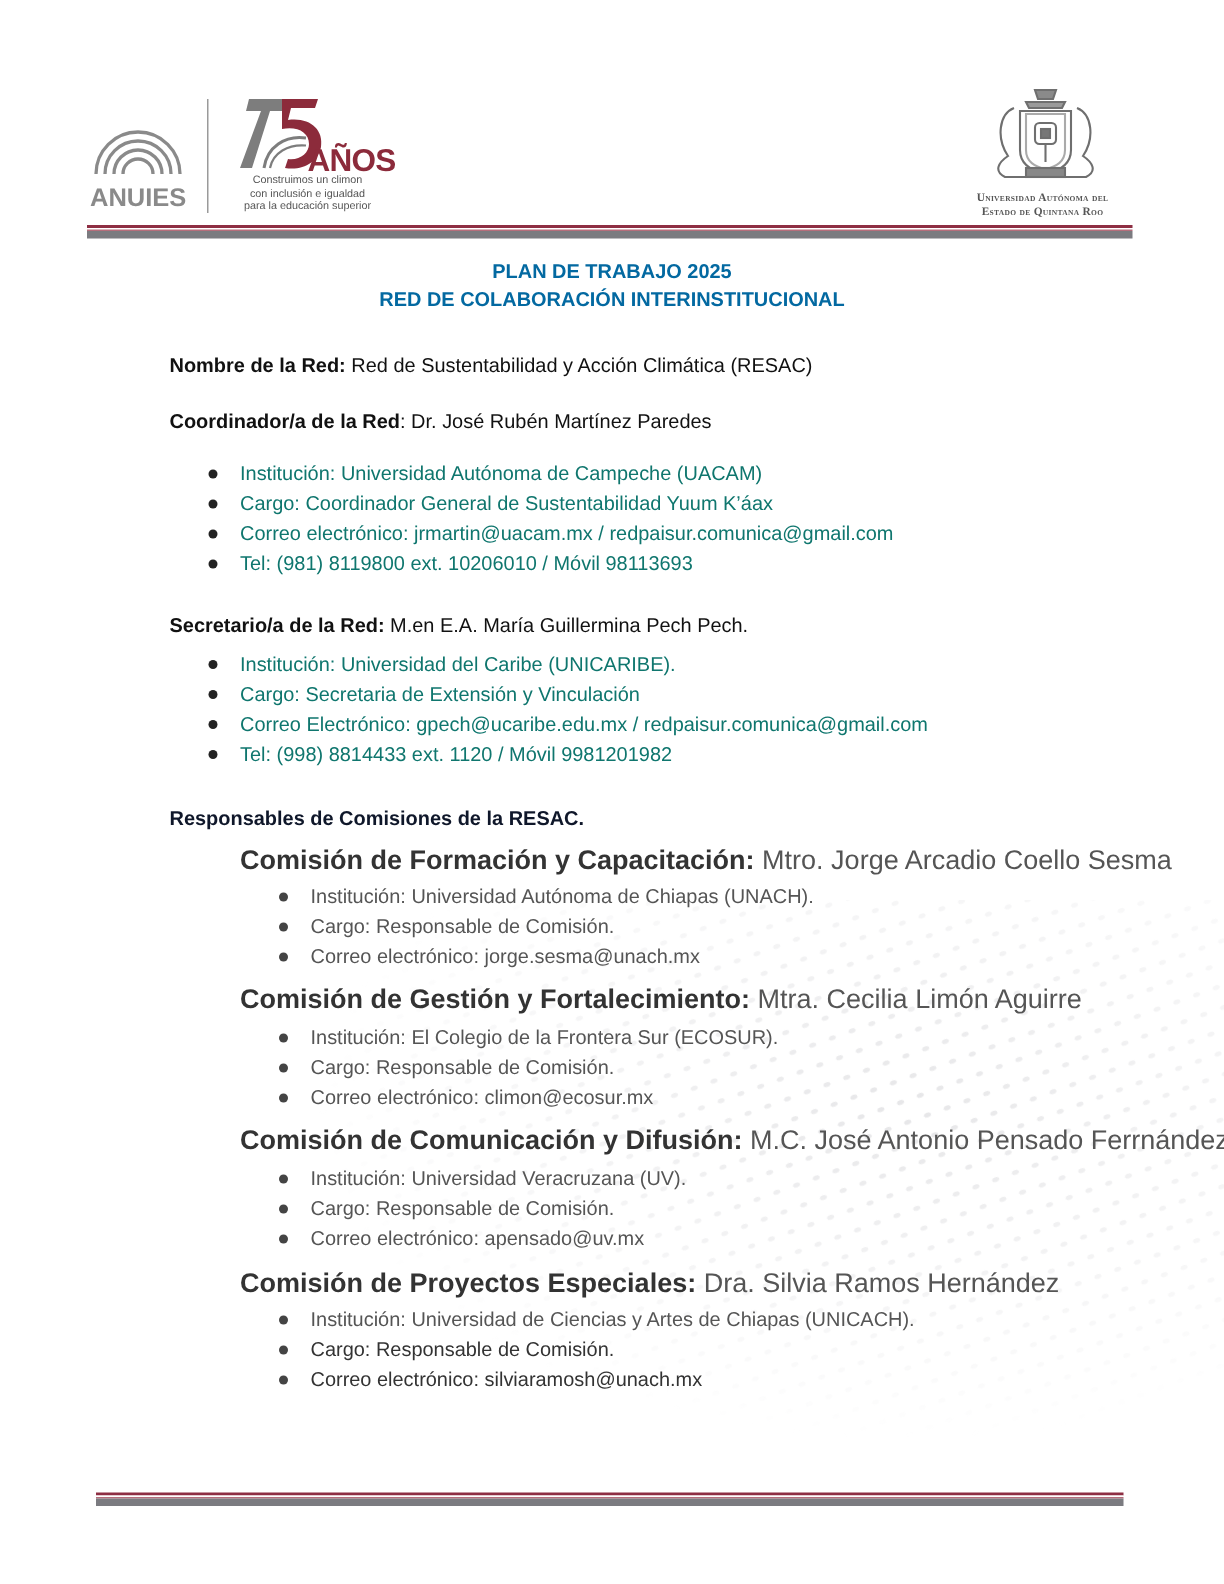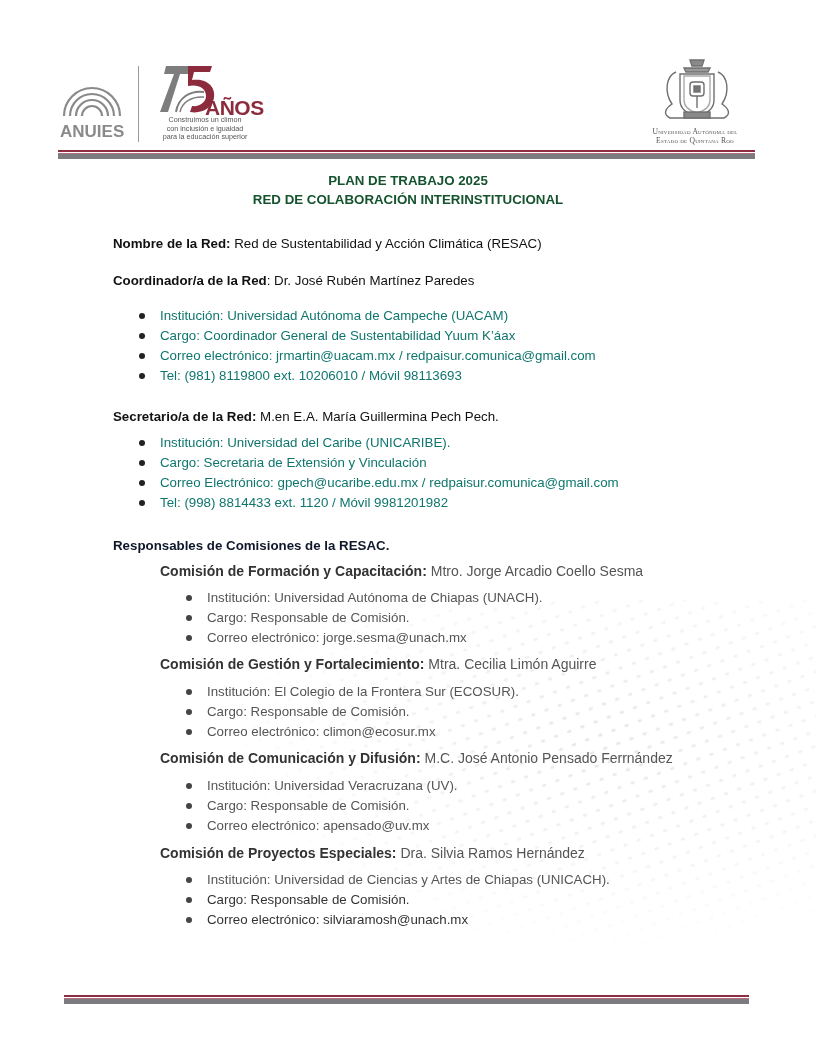--- a/index.html
+++ b/index.html
@@ -14,49 +14,49 @@
     .vdivider { position: absolute; left: 138px; top: 66px; width: 1px; height: 76px; background: #9a9a9a; }
     .anios { position: absolute; left: 160px; top: 62px; width: 100px; height: 58px; }
     .anios-word { position: absolute; left: 205px; top: 96px; font-size: 21px; font-weight: bold; color: #8c2b3b;
                   letter-spacing: -0.5px; font-family: "Liberation Sans Narrow", "Liberation Sans", sans-serif; }
     .tagline { position: absolute; left: 150px; top: 116px; width: 110px; text-align: center;
                font-size: 7.2px; line-height: 8.6px; color: #555; }
 
     .uqroo-crest { position: absolute; left: 654px; top: 56px; width: 86px; height: 68px; }
     .uqroo-name { position: absolute; left: 634px; top: 127px; width: 122px; text-align: center;
                   font-family: "Liberation Serif", serif; font-size: 7.6px; line-height: 9px; color: #555;
-                  font-variant: small-caps; letter-spacing: 0.2px; }
+                  font-variant: small-caps; letter-spacing: 0.2px; font-weight: bold; }
 
     .rule { position: absolute; left: 58px; width: 697px; }
     .rule .r1 { height: 2px; background: #8e2e43; }
     .rule .r2 { height: 1px; background: #ffffff; }
     .rule .r3 { height: 1px; background: #b56d7b; }
     .rule .r4 { height: 5px; background: #7b7b80; }
     .rule-top { top: 150px; }
     .rule-bottom { top: 995px; left: 64px; width: 685px; }
 
     
     .dots { position: absolute; left: 100px; top: 600px; width: 720px; height: 400px; pointer-events: none; }
 
     
     .content { position: absolute; left: 0; top: 0; width: 816px; }
-    .title { position: absolute; left: 0; width: 816px; text-align: center; font-weight: bold; font-size: 13.3px; color: #14532d; }
+    .title { position: absolute; left: 0; width: 816px; text-align: center; font-weight: bold; font-size: 13.3px; color: #0369a1; }
     .t1 { top: 173px; }
     .t2 { top: 192px; }
 
     .field { position: absolute; left: 113px; font-size: 13.3px; color: #111; white-space: nowrap; }
     .field b { font-weight: bold; }
 
     ul.bul { position: absolute; margin: 0; padding: 0; list-style: none; font-size: 13.3px; color: #0f766e; }
     ul.bul li { position: relative; height: 20px; line-height: 20px; padding-left: 25px; white-space: nowrap; }
     ul.bul li::before { content: ""; position: absolute; left: 4px; top: 7px; width: 6px; height: 6px;
                         border-radius: 50%; background: #222; }
 
     .section-head { position: absolute; left: 113px; top: 538px; font-size: 13.3px; color: #0f172a; font-weight: bold; }
-    .com-head { position: absolute; left: 160px; font-size: 14px; color: #333; white-space: nowrap; }
+    .com-head { position: absolute; left: 160px; font-size: 18px; color: #333; white-space: nowrap; }
     .com-head b { font-weight: bold; }
     .com-head span.val { color: #555; }
 
     ul.bul.light { color: #555; }
     ul.bul.light li::before { background: #444; }
   </style>
 </head>
 <body>
 
 <div class="hdr">

